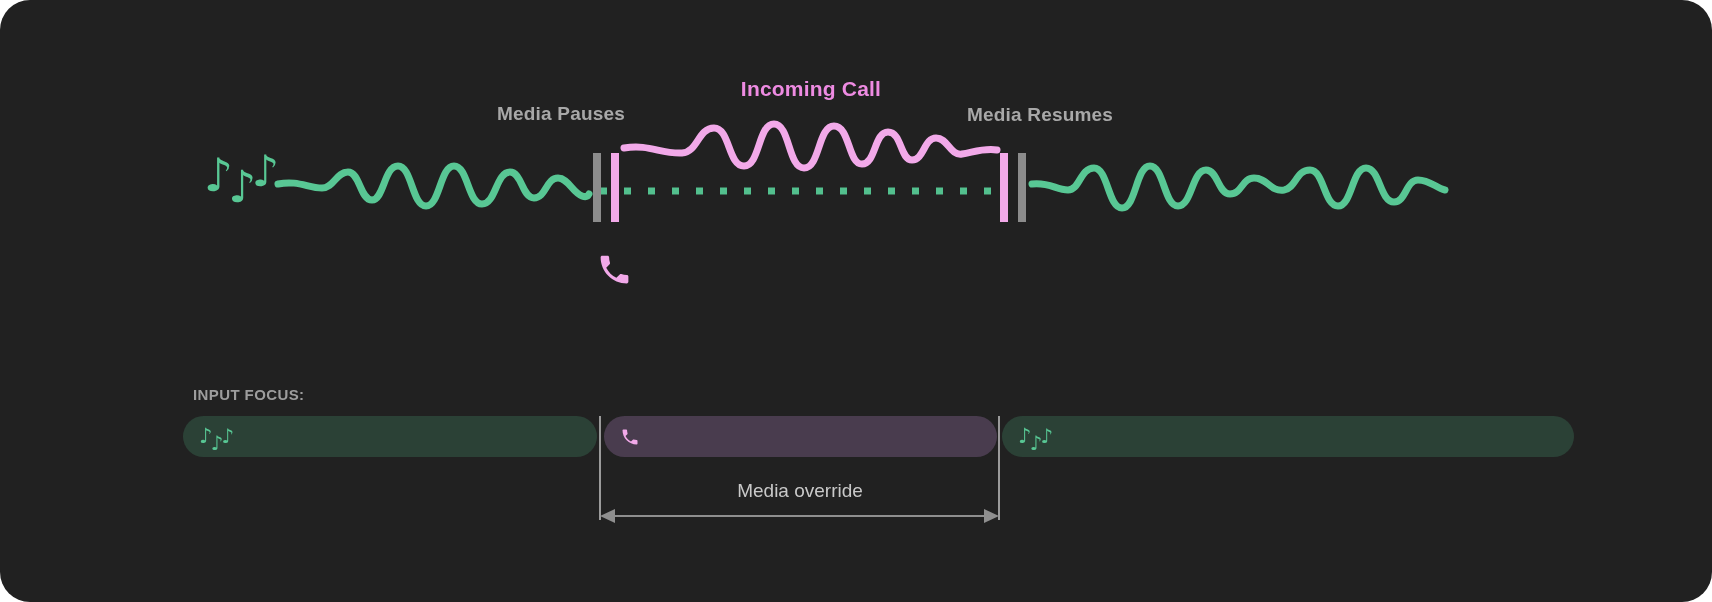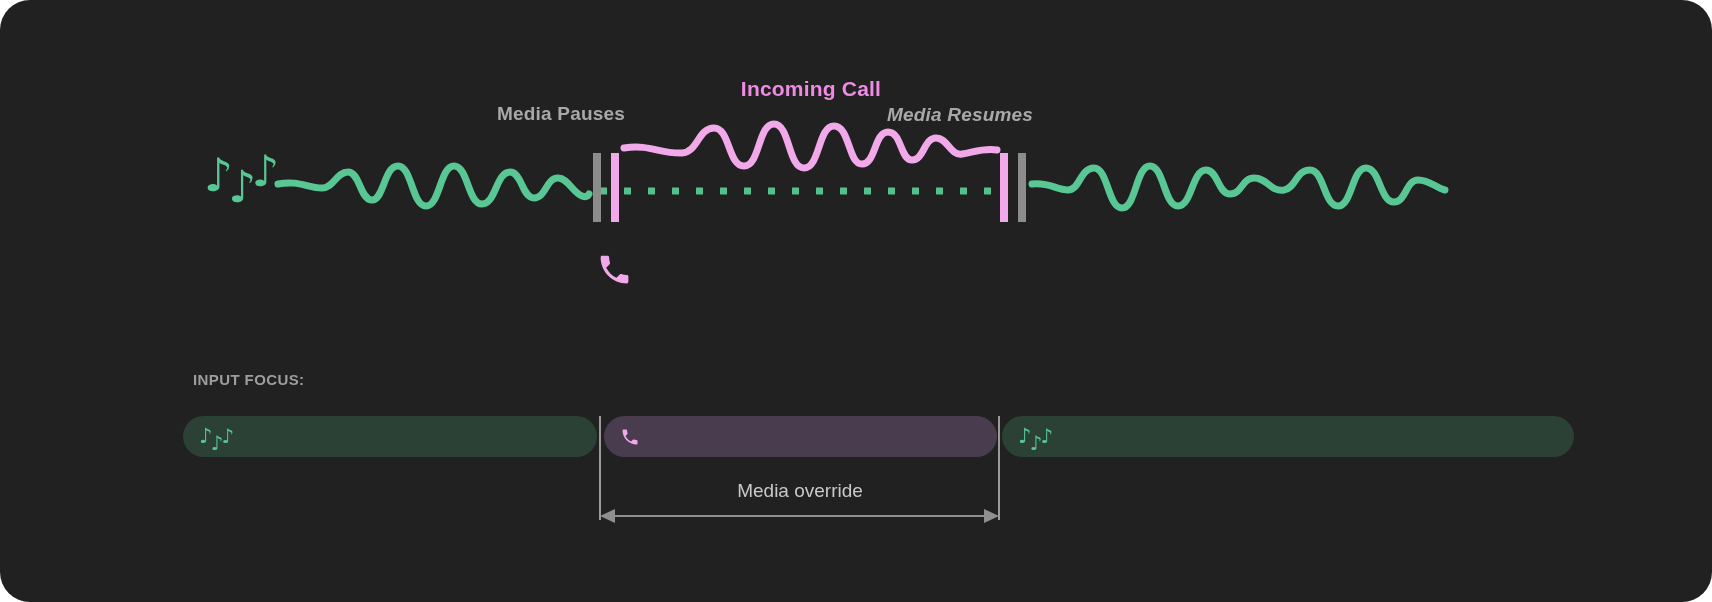--- a/index.html
+++ b/index.html
@@ -6,35 +6,35 @@
   .stage{position:relative;width:1712px;height:602px;font-family:"Liberation Sans",sans-serif;}
   .panel{position:absolute;inset:0;background:#212121;border-radius:30px;overflow:hidden;}
 
   
   .wave-svg{position:absolute;left:0;top:0;width:1712px;height:330px;}
   .label{position:absolute;white-space:nowrap;}
   .lbl-media{color:#a8a8a8;font-size:19px;font-weight:600;letter-spacing:.2px;}
   .lbl-call{color:#ee8be2;font-size:21px;font-weight:700;letter-spacing:.2px;}
   .media-pauses{left:541px;top:103px;transform:translateX(-50%);margin-left:20px;}
   .incoming-call{left:811px;top:77px;transform:translateX(-50%);}
-  .media-resumes{left:960px;top:104px;transform:translateX(-50%);font-style:italic;}
+  .media-resumes{left:1040px;top:104px;transform:translateX(-50%);}
 
   .notes{position:absolute;display:inline-flex;color:#58c794;letter-spacing:-5px;line-height:1;
          font-family:"DejaVu Sans",sans-serif;}
   .notes-big{left:204px;top:152px;font-size:46px;}
   .notes-big .n2{transform:translateY(13px);font-size:44px;}
   .notes-big .n3{transform:translateY(-2px);font-size:43px;}
   .notes-small{font-size:21px;letter-spacing:-2px;position:static;}
   .notes-small .n2{transform:translateY(6px);font-size:20px;}
   .notes-small .n3{transform:translateY(-1px);font-size:20px;}
 
   .phone-top{position:absolute;left:596px;top:251px;width:37px;height:37px;}
 
   
-  .input-focus-label{position:absolute;left:193px;top:371px;color:#9d9d9d;
+  .input-focus-label{position:absolute;left:193px;top:386px;color:#9d9d9d;
          font-size:15px;font-weight:700;letter-spacing:.4px;}
   .focus-bar{position:absolute;top:416px;height:41px;border-radius:21px;
          display:flex;align-items:center;padding:0;box-sizing:border-box;}
   .focus-media{background:#2b4136;}
   .focus-call{background:#493c4e;}
   .bar-1{left:183px;width:414px;}
   .bar-2{left:604px;width:393px;}
   .bar-3{left:1002px;width:572px;}
   .bar-icon{margin-left:16px;display:inline-flex;align-items:center;}
   .phone-small{width:20px;height:20px;}

